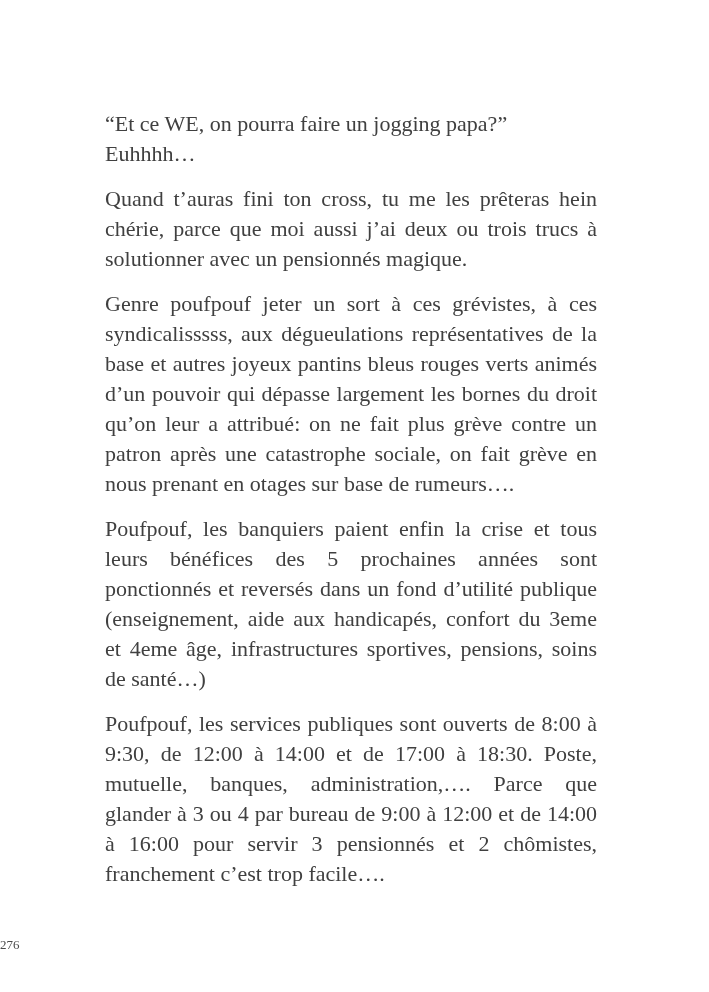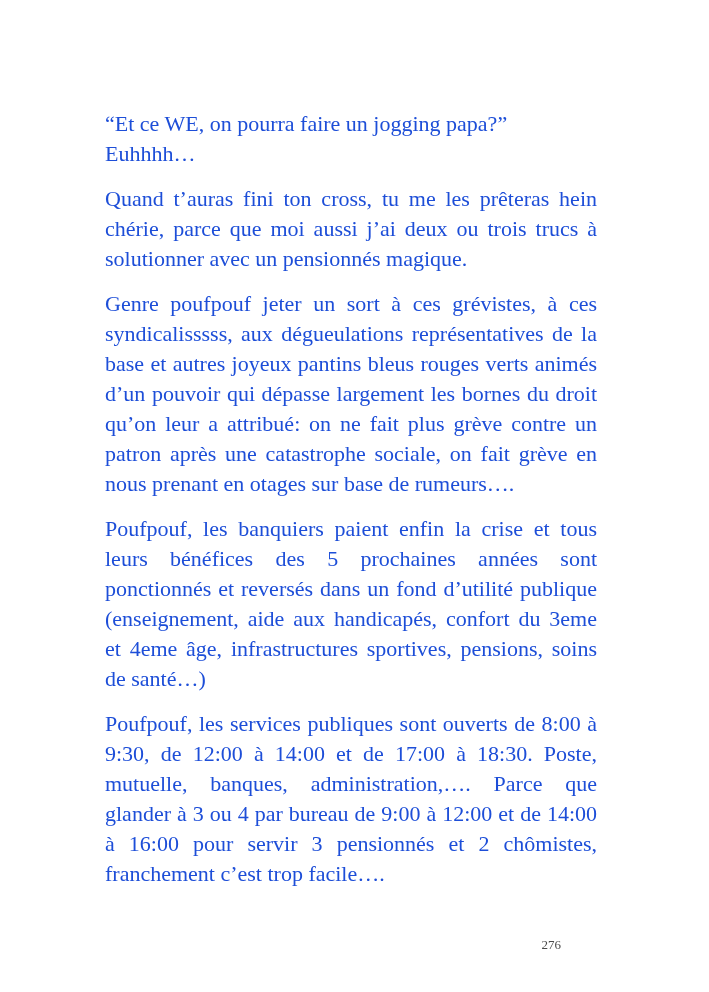--- a/index.html
+++ b/index.html
@@ -18,30 +18,30 @@
   .text-content {
     position: absolute;
     left: 105px;
     top: 109px;
     width: 500px;
   }
   .text-content p {
     margin: 0 8px 15px 0;
     font-size: 22px;
     line-height: 30px;
-    color: #1d4ed8;
+    color: #404040;
     text-align: justify;
     white-space: pre-line;
   }
   .page-number {
     position: absolute;
     left: 0;
     top: 936px;
     width: 561px;
-    text-align: right;
+    text-align: left;
     font-size: 13px;
     line-height: 18px;
     color: #4a4a4a;
   }
 </style>
 </head>
 <body>
 
 <div class="page">
   <div class="text-content">

